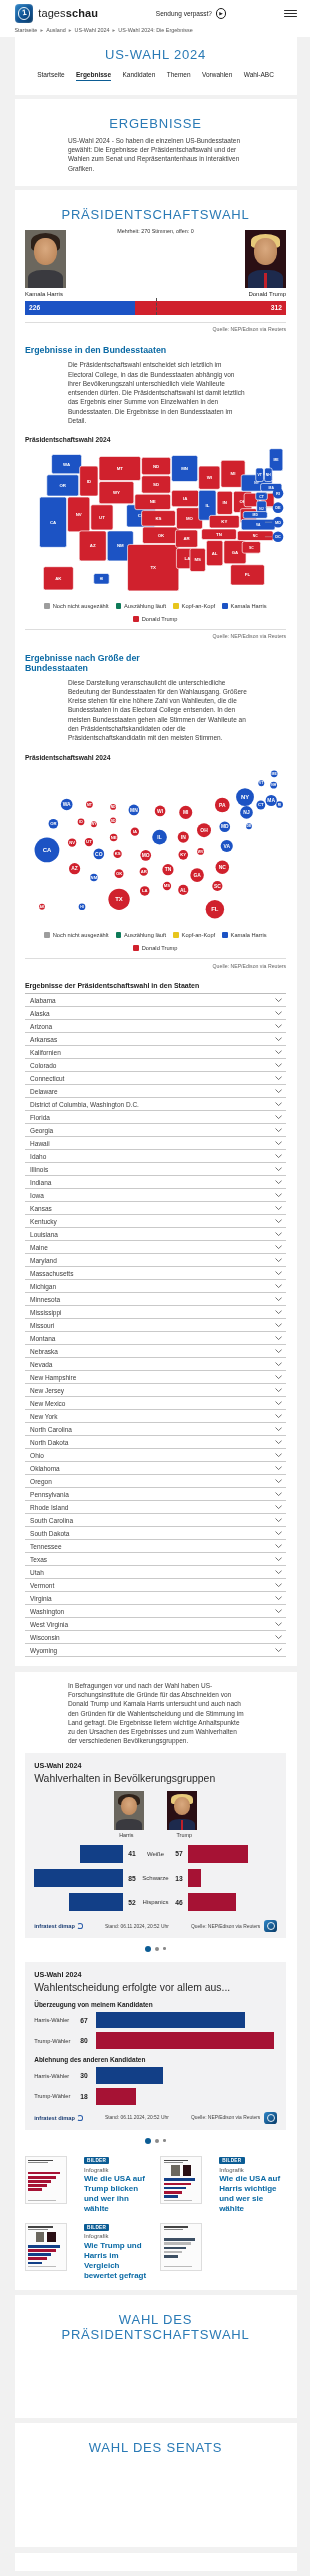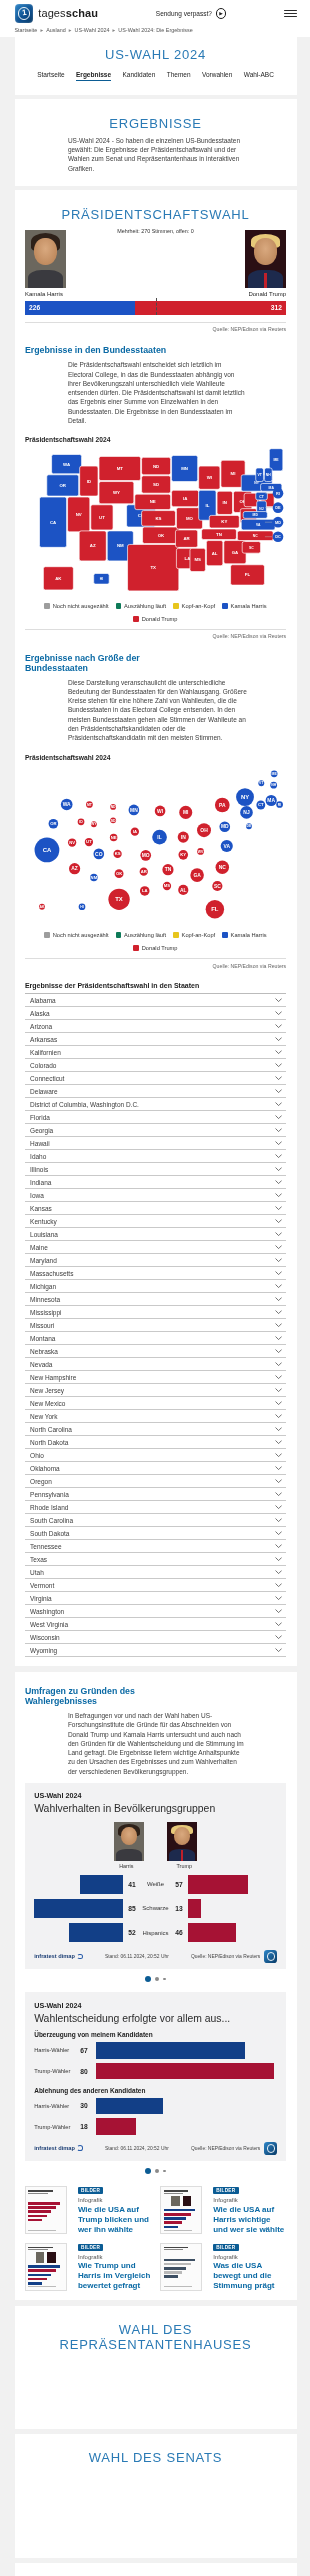--- a/index.html
+++ b/index.html
@@ -117,21 +117,21 @@
 
   .dec-group-label { font-size:6.5px; color:#222; font-weight:bold; margin:7.2px 0 4.1px; }
   .dec-row { display:flex; align-items:center; margin-bottom:4.1px; }
   .dec-name { width:46px; font-size:5.7px; color:#333; }
   .dec-num { width:15.5px; font-weight:bold; font-size:6.7px; color:#1d1d1d; }
   .dec-bar { height:16.6px; }
   .dec-bar.H { background:#123f87; } .dec-bar.T { background:#a61234; }
 
   
   .teaser-grid { display:grid; grid-template-columns:1fr 1fr; gap:8.3px 9.3px; margin-top:9.3px; }
-  .teaser { display:flex; gap:11px; cursor:pointer; }
+  .teaser { display:flex; gap:17px; cursor:pointer; }
   .thumb { width:42px; height:48px; background:#fbfbfb; border:0.5px solid #ddd; flex:0 0 auto;
     padding:2.6px 2.6px; display:flex; flex-direction:column; gap:1px; }
   .thumb .tl { height:1.6px; background:#444; width:70%; }
   .thumb .tl2 { height:1px; background:#888; width:55%; }
   .thumb .bars { flex:1; display:flex; flex-direction:column; justify-content:center; gap:1.6px; }
   .thumb .bars i { display:block; height:2.6px; }
   .thumb .faces { display:flex; gap:3.1px; justify-content:center; margin:1px 0; }
   .thumb .faces i { width:8.3px; height:10.4px; display:block; }
   .thumb .foot { height:1px; background:#bbb; width:80%; }
   .badge { display:inline-block; background:#0b5c94; color:#fff; font-size:4.7px; font-weight:bold;
@@ -797,21 +797,20 @@
         <div class="acc-row">
           <span>Wyoming</span>
           <svg width="7.2" height="4.1" viewBox="0 0 14 8">
             <path d="M1 1 L7 7 L13 1" fill="none" stroke="#555" stroke-width="1.6"></path>
           </svg>
         </div>
       </div>
   </div>
 
   <div class="card">
-    <div class="link-heading indent" style="margin-top:5.2px;">Umfragen zu Gründen des Wahlergebnisses</div>
     <p class="lead indent">In Befragungen vor und nach der Wahl haben US-Forschungsinstitute die Gründe für das Abschneiden von Donald Trump und Kamala Harris untersucht und auch nach den Gründen für die Wahlentscheidung und die Stimmung im Land gefragt. Die Ergebnisse liefern wichtige Anhaltspunkte zu den Ursachen des Ergebnisses und zum Wahlverhalten der verschiedenen Bevölkerungsgruppen.</p>
 
     <div class="chart-card">
       <div class="cc-kicker">US-Wahl 2024</div>
       <div class="cc-title">Wahlverhalten in Bevölkerungsgruppen</div>
       <div class="cc-photos">
         <div class="portrait cc-photo">
             <div class="hair"></div>
             <div class="face"></div>
             <div class="body"></div>
@@ -985,27 +984,26 @@
             <div class="tl2"></div>
             <div class="bars">
               <i style="width: 90%; background: rgb(61, 79, 99);"></i>
               <i style="width: 78%; background: rgb(185, 185, 185);"></i>
               <i style="width: 64%; background: rgb(61, 79, 99);"></i>
               <i style="width: 52%; background: rgb(185, 185, 185);"></i>
               <i style="width: 40%; background: rgb(61, 79, 99);"></i>
             </div>
             <div class="foot"></div>
           </div>
-          <div><span class="badge">BILDER</span><div class="kicker">Infografik</div><div class="t-title">Was die USA bewegt und die Stimmung prägt</div></div>
         </div>
       </div>
   </div>
 
   <div class="card">
-    <div class="section-title">WAHL DES REPRÄSENTANTENHAUSES</div>
+    <div class="section-title">WAHL DES PRÄSIDENTSCHAFTSWAHL</div>
     <div class="empty-embed" style="height:62px;"></div>
   </div>
 
   <div class="card">
     <div class="section-title">WAHL DES SENATS</div>
     <div class="empty-embed" style="height:78px;"></div>
   </div>
 
   <div class="card">
     

